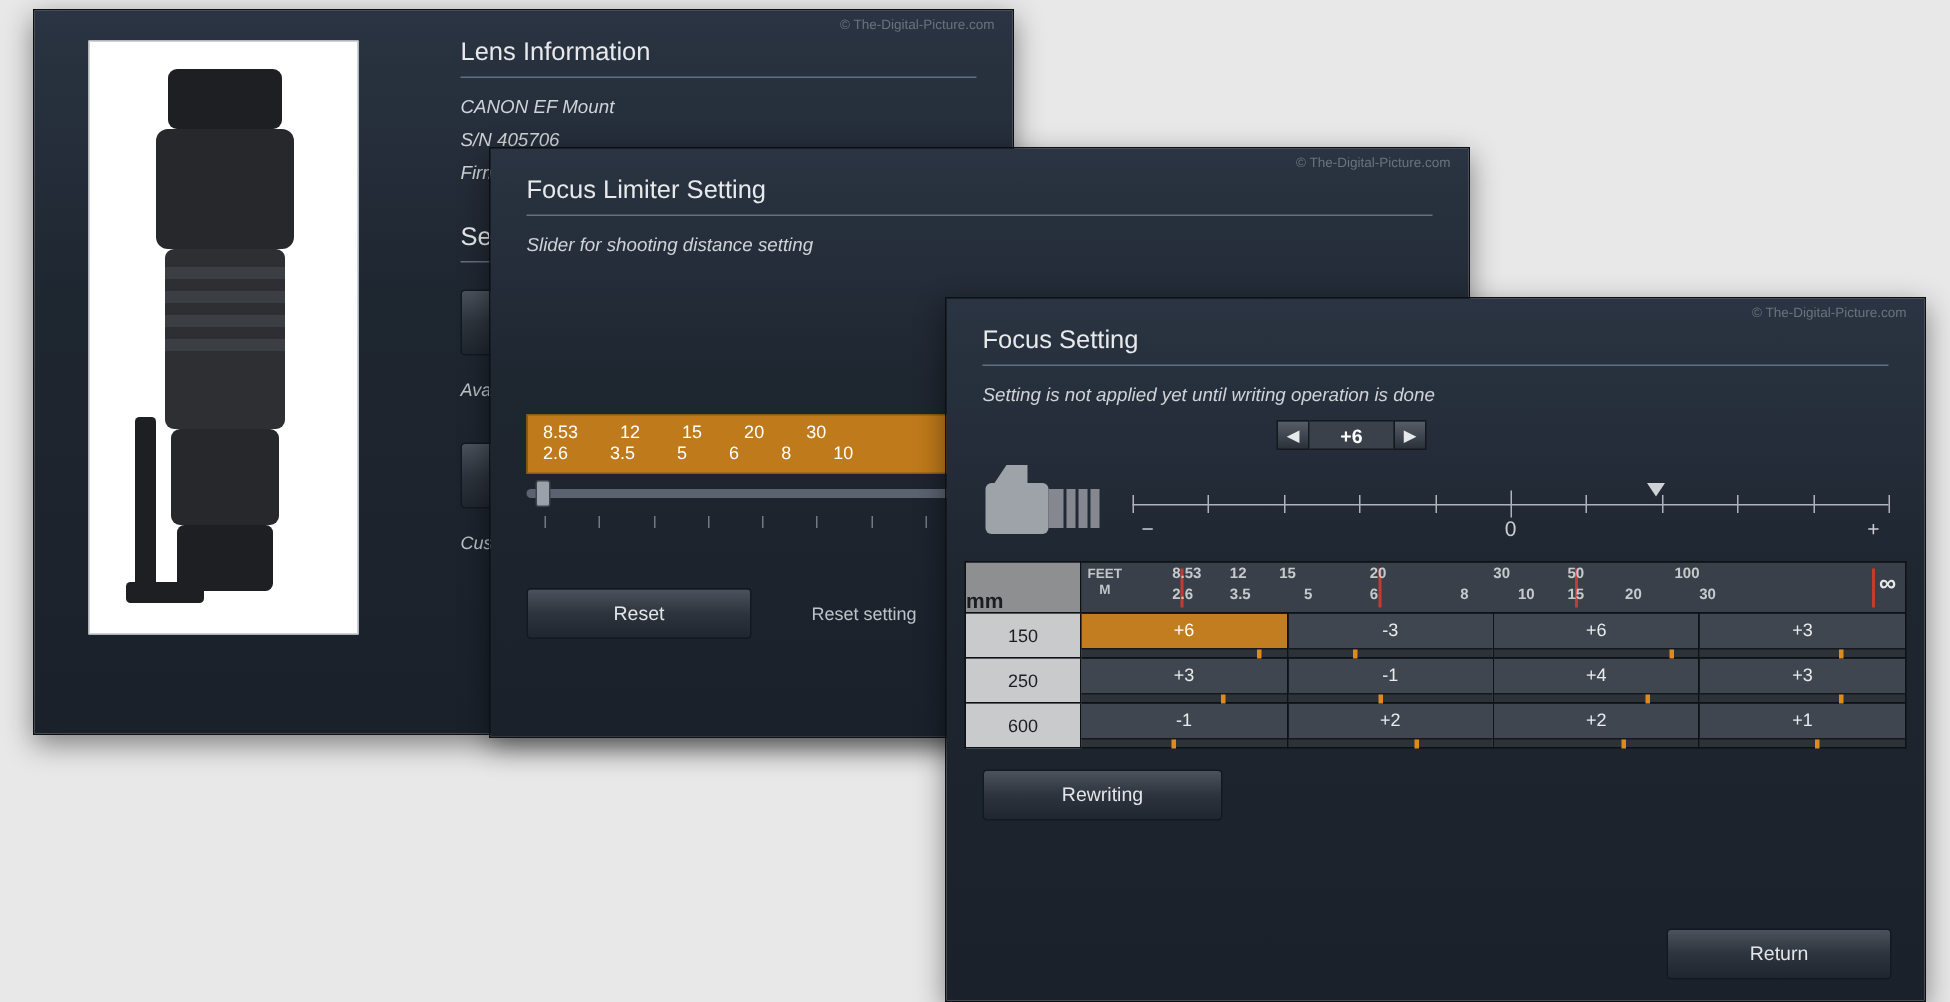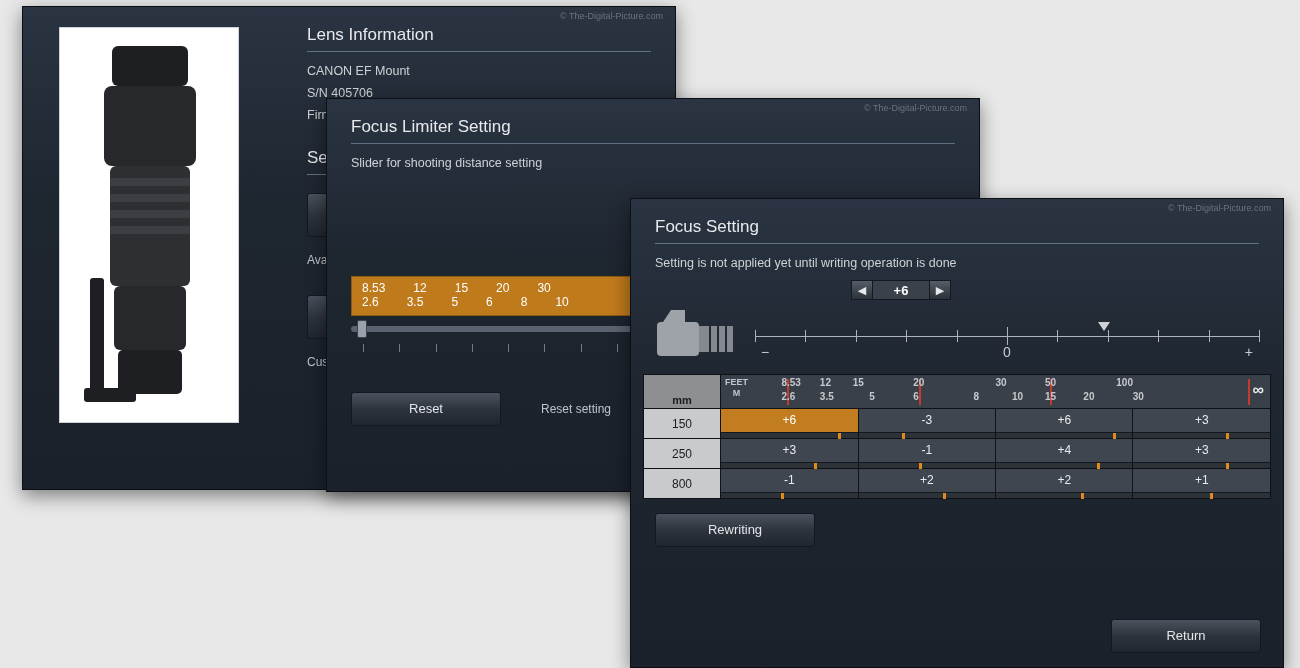--- a/index.html
+++ b/index.html
@@ -19,21 +19,21 @@
   }
   .watermark {
     position: absolute; top: 4px; right: 12px;
     font-size: 9px; color: #6a737f;
   }
   .section-title {
     font-size: 17px; font-weight: 400; color: #e7e9eb;
     padding: 18px 24px 6px;
   }
   .hr { height: 1px; background: #627083; margin: 0 24px 8px; }
-  .subtext { font-size: 12.5px; color: #cfd2d6; padding: 4px 24px; }
+  .subtext { font-size: 12.5px; color: #cfd2d6; padding: 4px 24px; font-style: italic; }
   .small { font-size: 12px; color: #bfc3c8; }
   .btn {
     display: inline-block; min-width: 130px; padding: 8px 22px;
     background: linear-gradient(180deg,#4a525d 0%,#2e343d 50%,#20262f 100%);
     border: 1px solid #141820; border-radius: 3px;
     color: #e3e5e8; font-size: 13px; text-align: center;
     cursor: pointer; user-select: none; line-height: 1.2;
   }
   .btn.wide { min-width: 170px; font-size: 15px; padding: 12px 26px; }
   
@@ -250,21 +250,21 @@
       <span class="lbl minus">−</span>
       <span class="lbl zero">0</span>
       <span class="lbl plus">+</span>
     </div>
   </div>
 
   <table class="ftable">
     <tbody>
         <tr>
       <th class="hdr-mm">
-        <div style="font-size:11px;text-align:center;padding-top:16px">mm</div>
+        <div style="font-size:14px;text-align:left;padding-top:16px">mm</div>
       </th>
       <th class="hdr-dist" colspan="4">
         <div class="dist-inner">
           <div class="dist-side">
             <div>FEET</div>
             <div>M</div>
           </div>
           <span class="red-tick" style="left:12%"></span>
           <span class="red-tick" style="left:36%"></span>
           <span class="red-tick" style="left:60%"></span>
@@ -316,21 +316,21 @@
               <div class="mark" style="left: 44%;"></div>
             </div></td>
           <td class="val-cell">+4<div class="val-bar">
               <div class="mark" style="left: 74%;"></div>
             </div></td>
           <td class="val-cell">+3<div class="val-bar">
               <div class="mark" style="left: 68%;"></div>
             </div></td>
         </tr>
         <tr>
-          <td class="mm-cell">800</td>
+          <td class="mm-cell">600</td>
           <td class="val-cell">-1<div class="val-bar">
               <div class="mark" style="left: 44%;"></div>
             </div></td>
           <td class="val-cell">+2<div class="val-bar">
               <div class="mark" style="left: 62%;"></div>
             </div></td>
           <td class="val-cell">+2<div class="val-bar">
               <div class="mark" style="left: 62%;"></div>
             </div></td>
           <td class="val-cell">+1<div class="val-bar">

